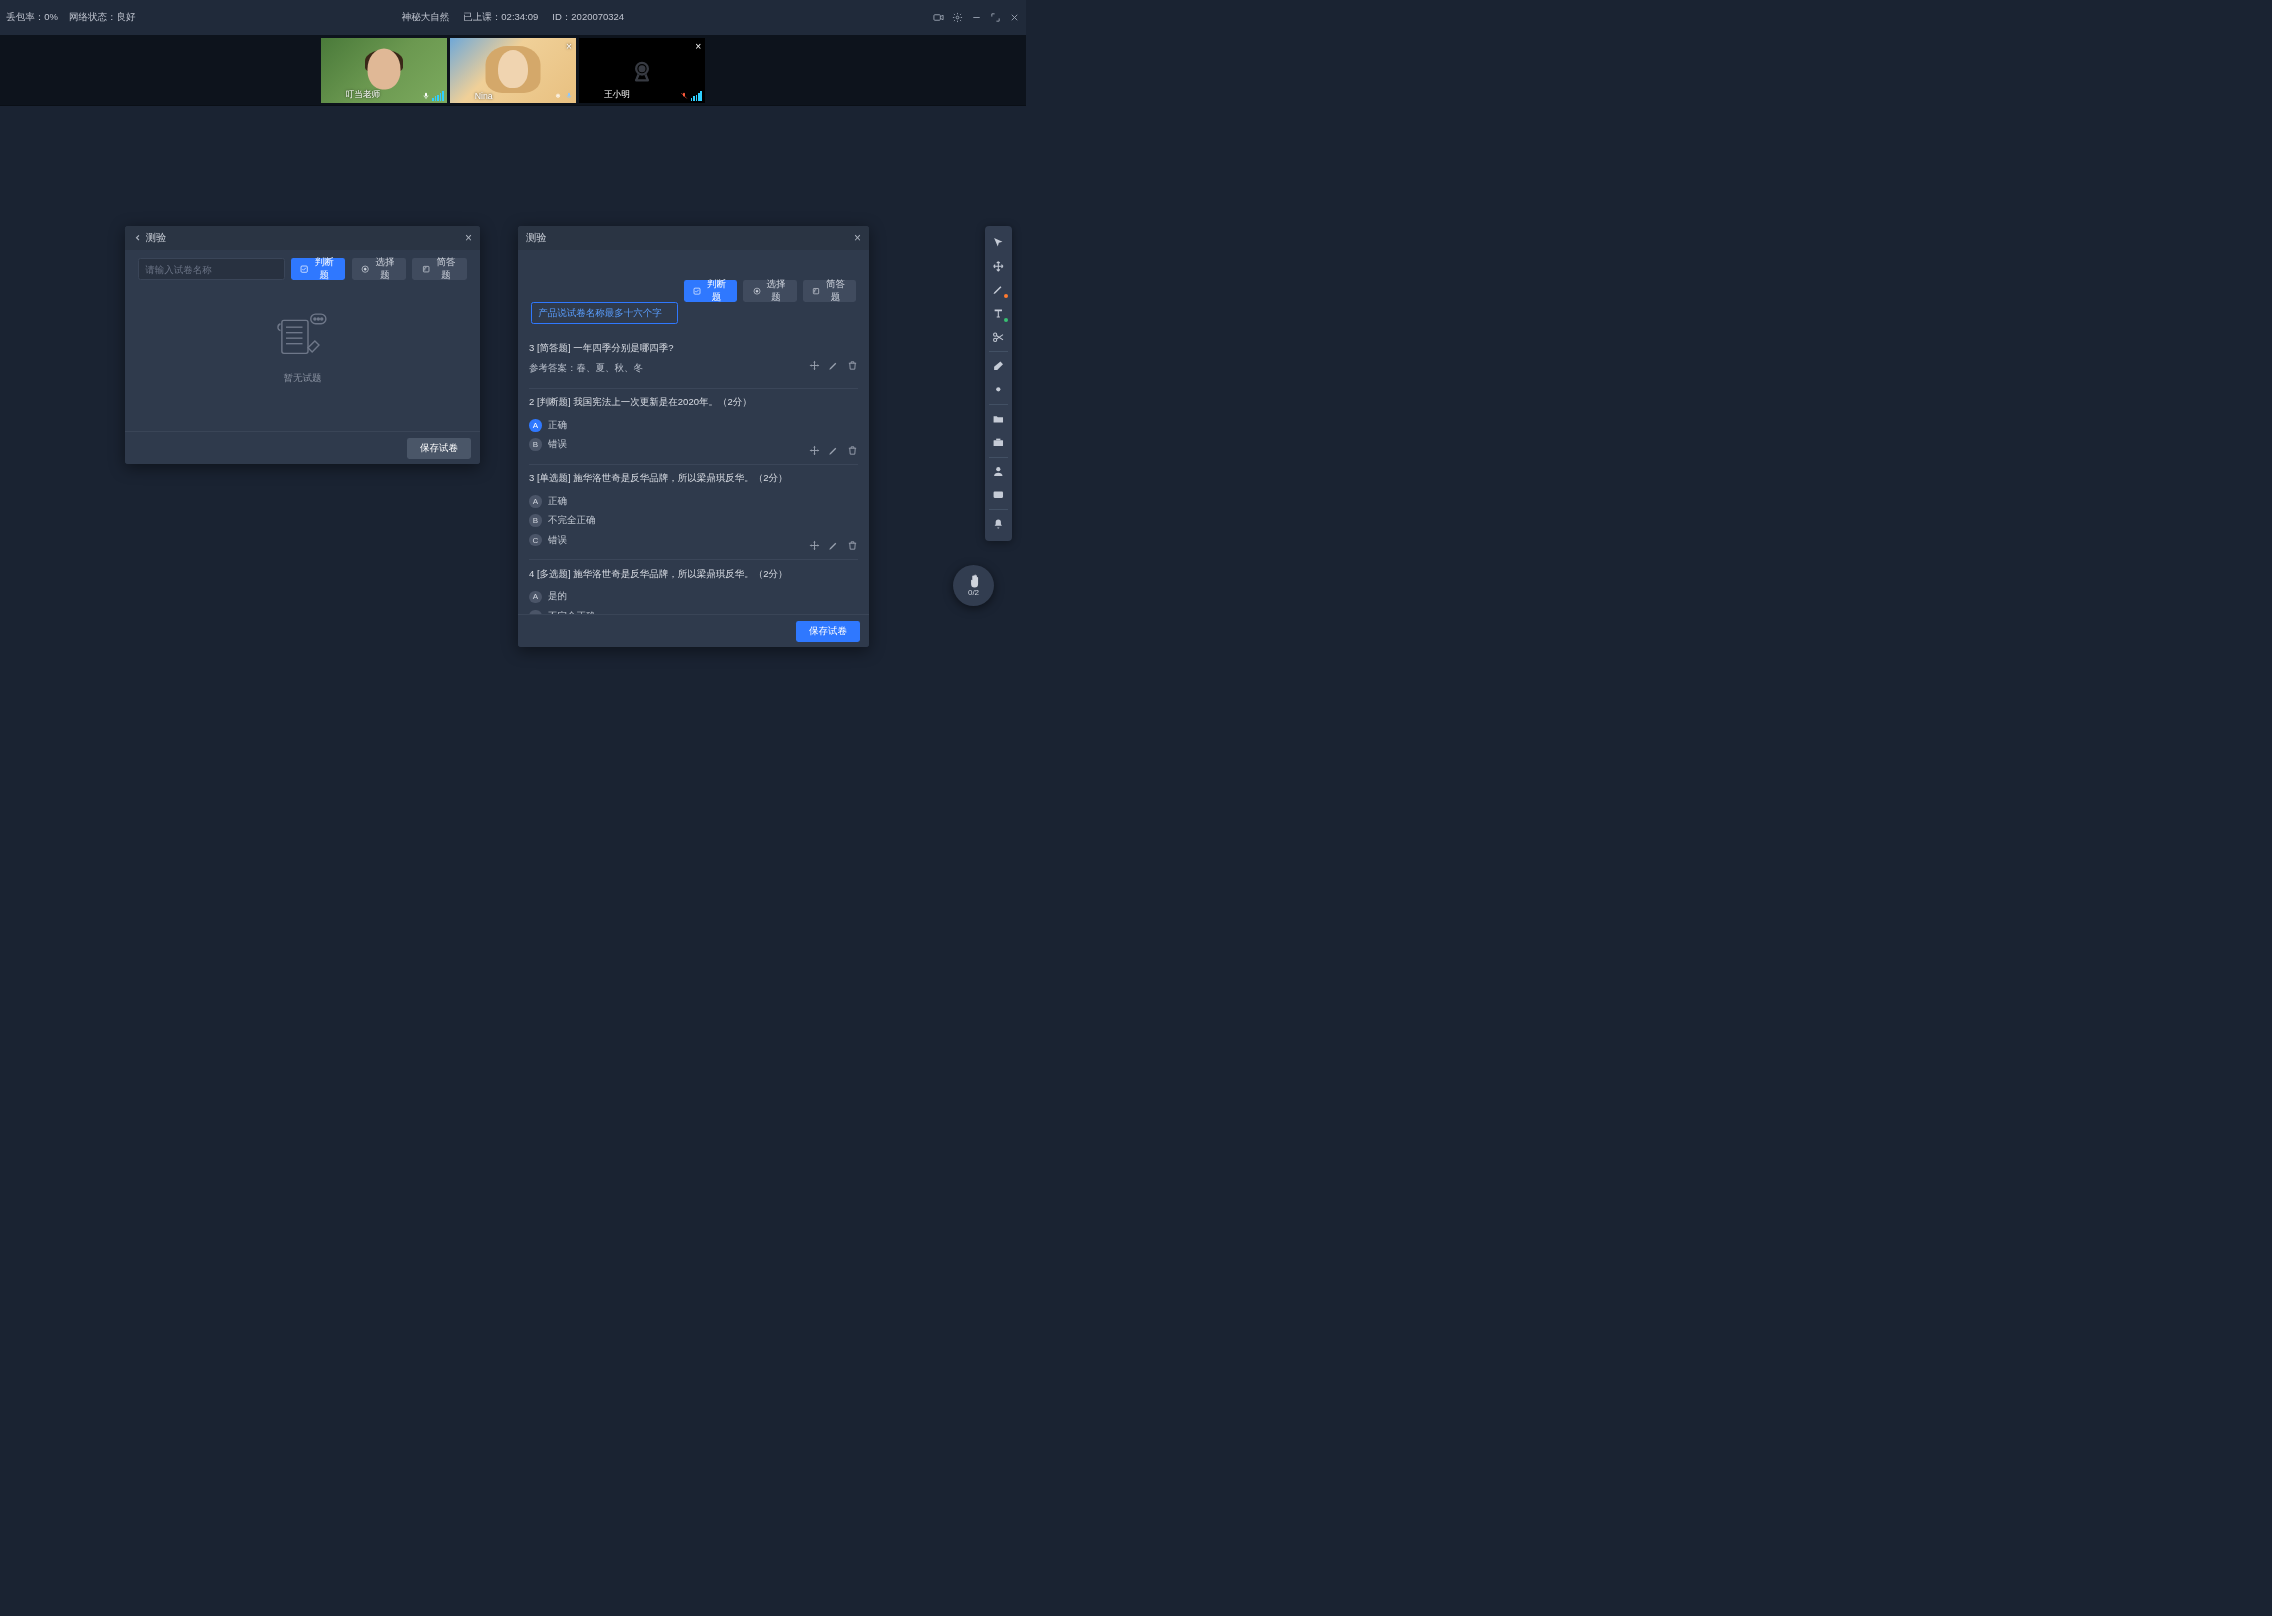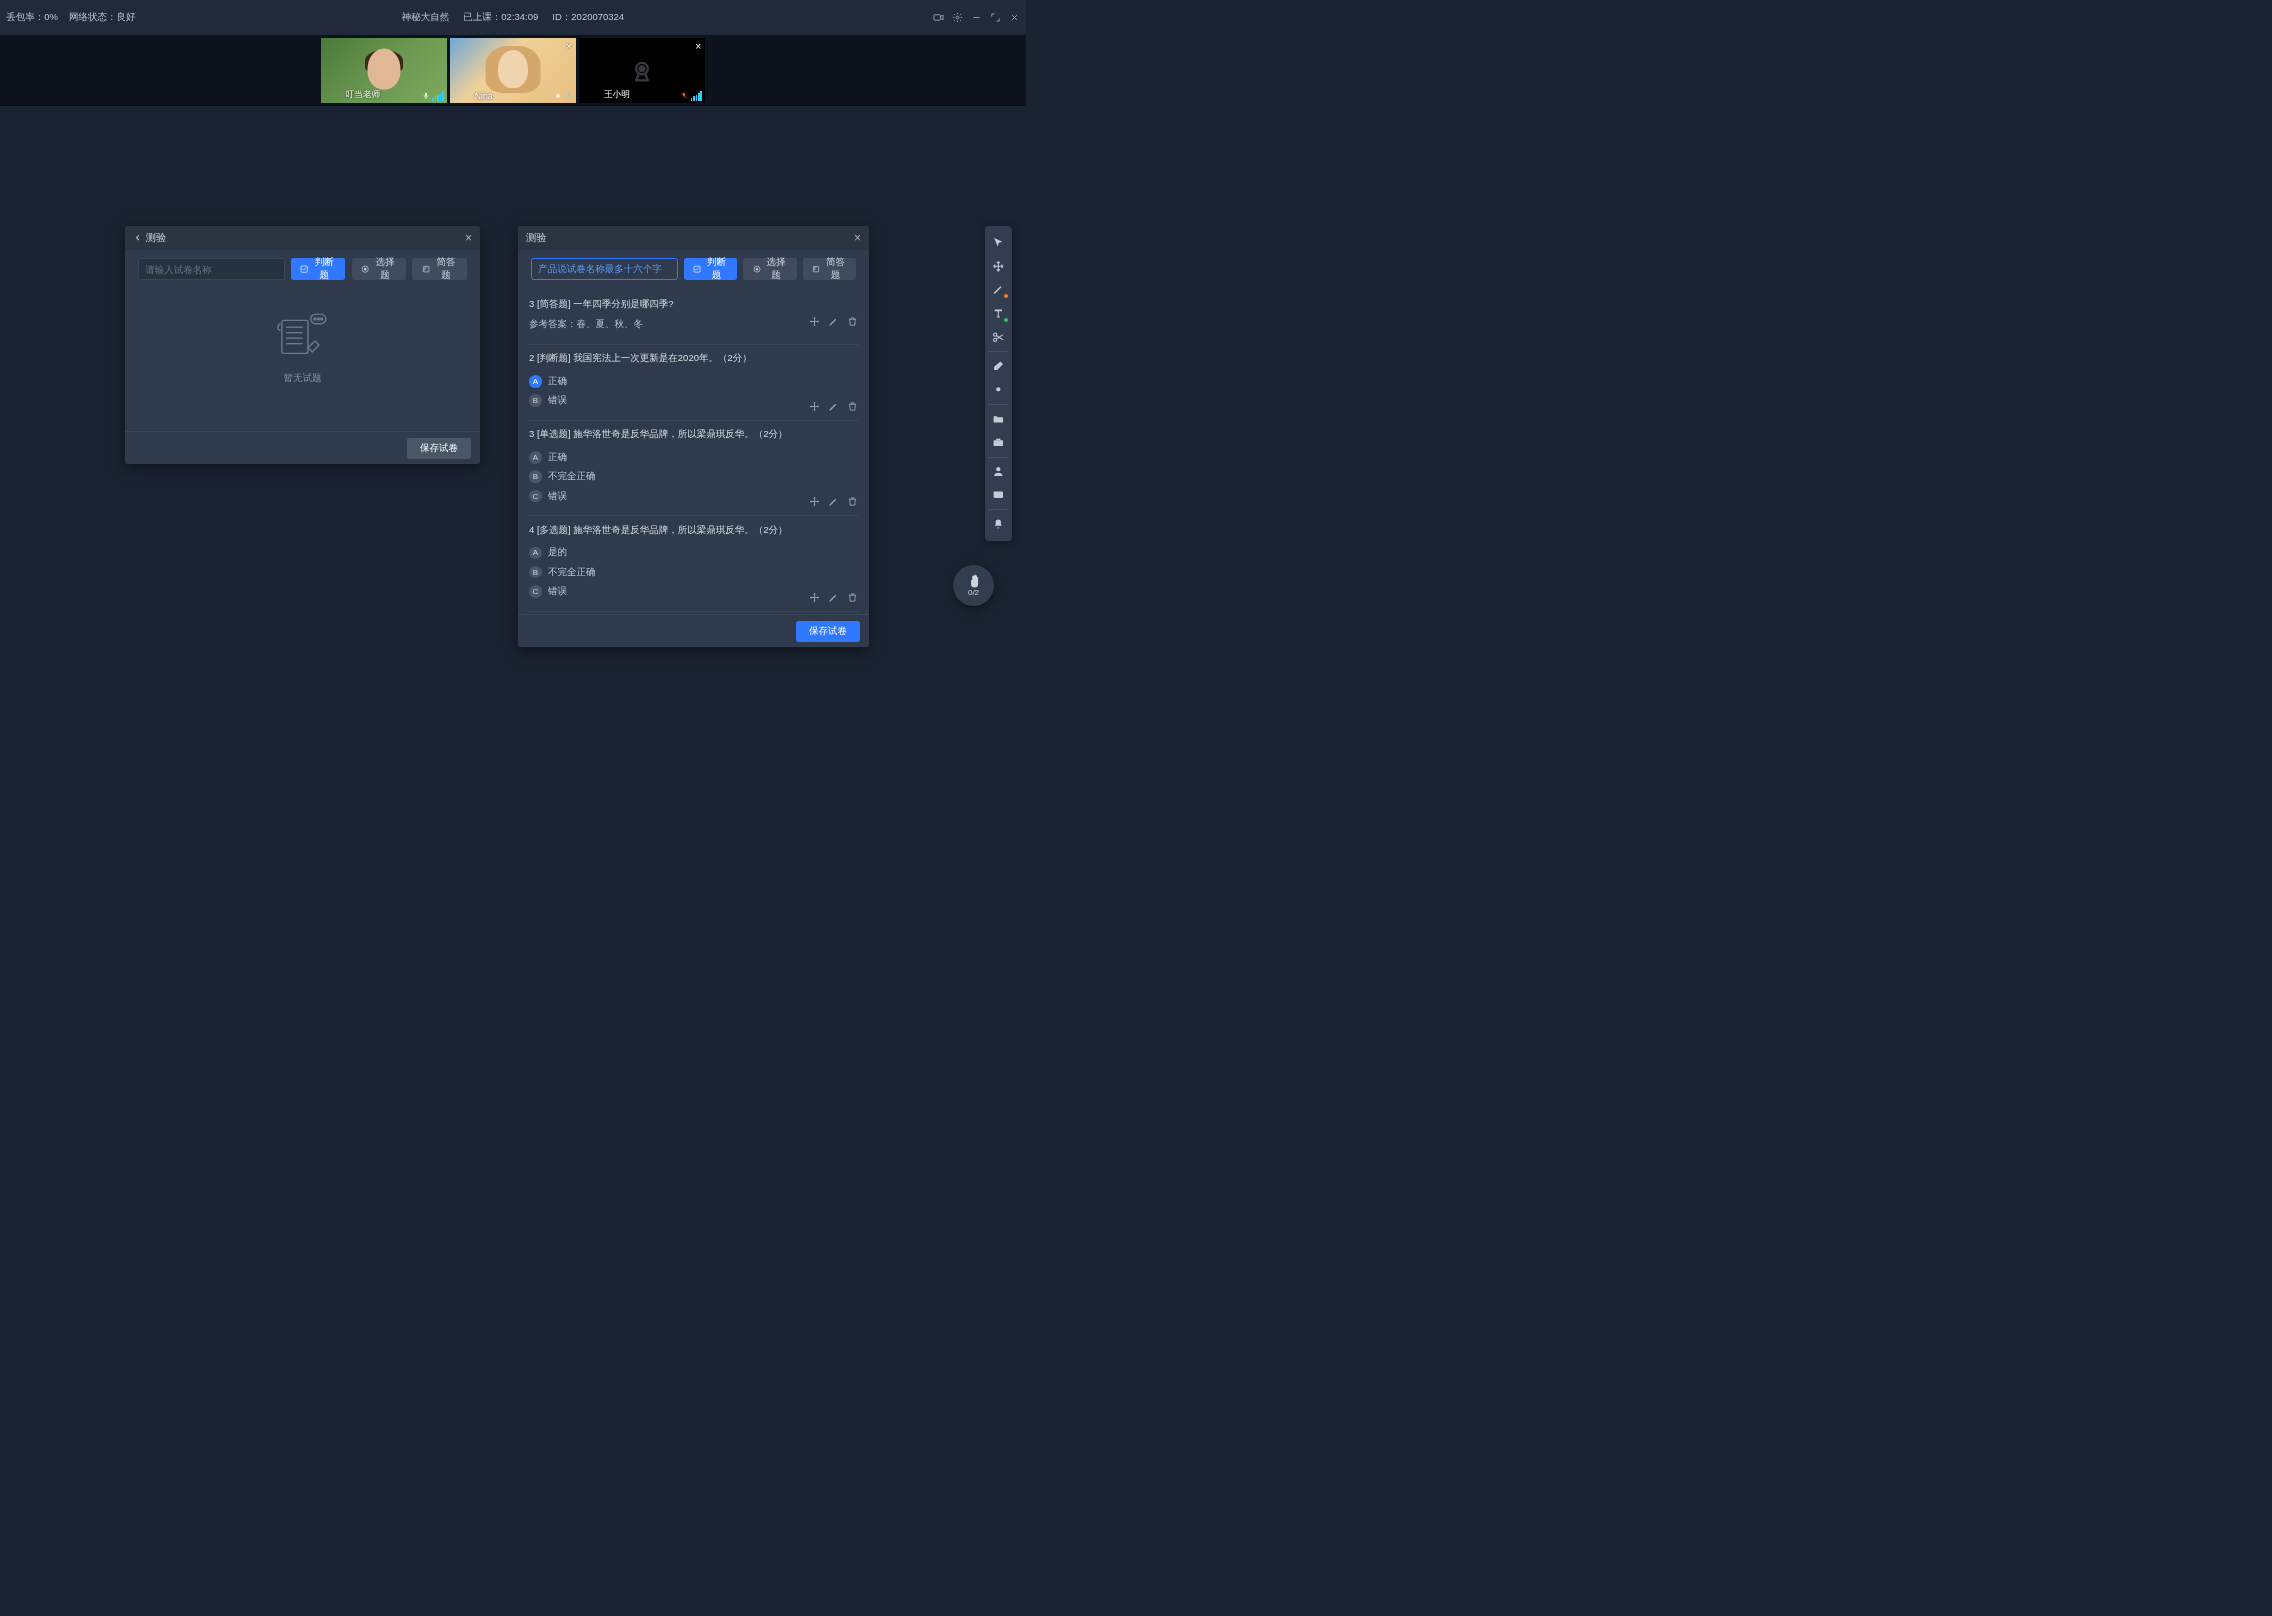--- a/index.html
+++ b/index.html
@@ -166,20 +166,21 @@
   border-radius: 2.4px;
   padding: 0 6.3px;
   font-size: 9.5px;
   color: #cfd3da;
   outline: none;
 }
 .name-input.filled {
   border: 0.8px solid #2f78ff;
   color: #5a9eff;
   background: transparent;
+  margin-top: 44px;
 }
 .name-input::placeholder { color: #6a7385; }
 .q-type-btn {
   height: 22px;
   padding: 0 9.5px;
   border-radius: 2.4px;
   background: #404b5e;
   color: #d0d5de;
   font-size: 9.5px;
   display: inline-flex;

